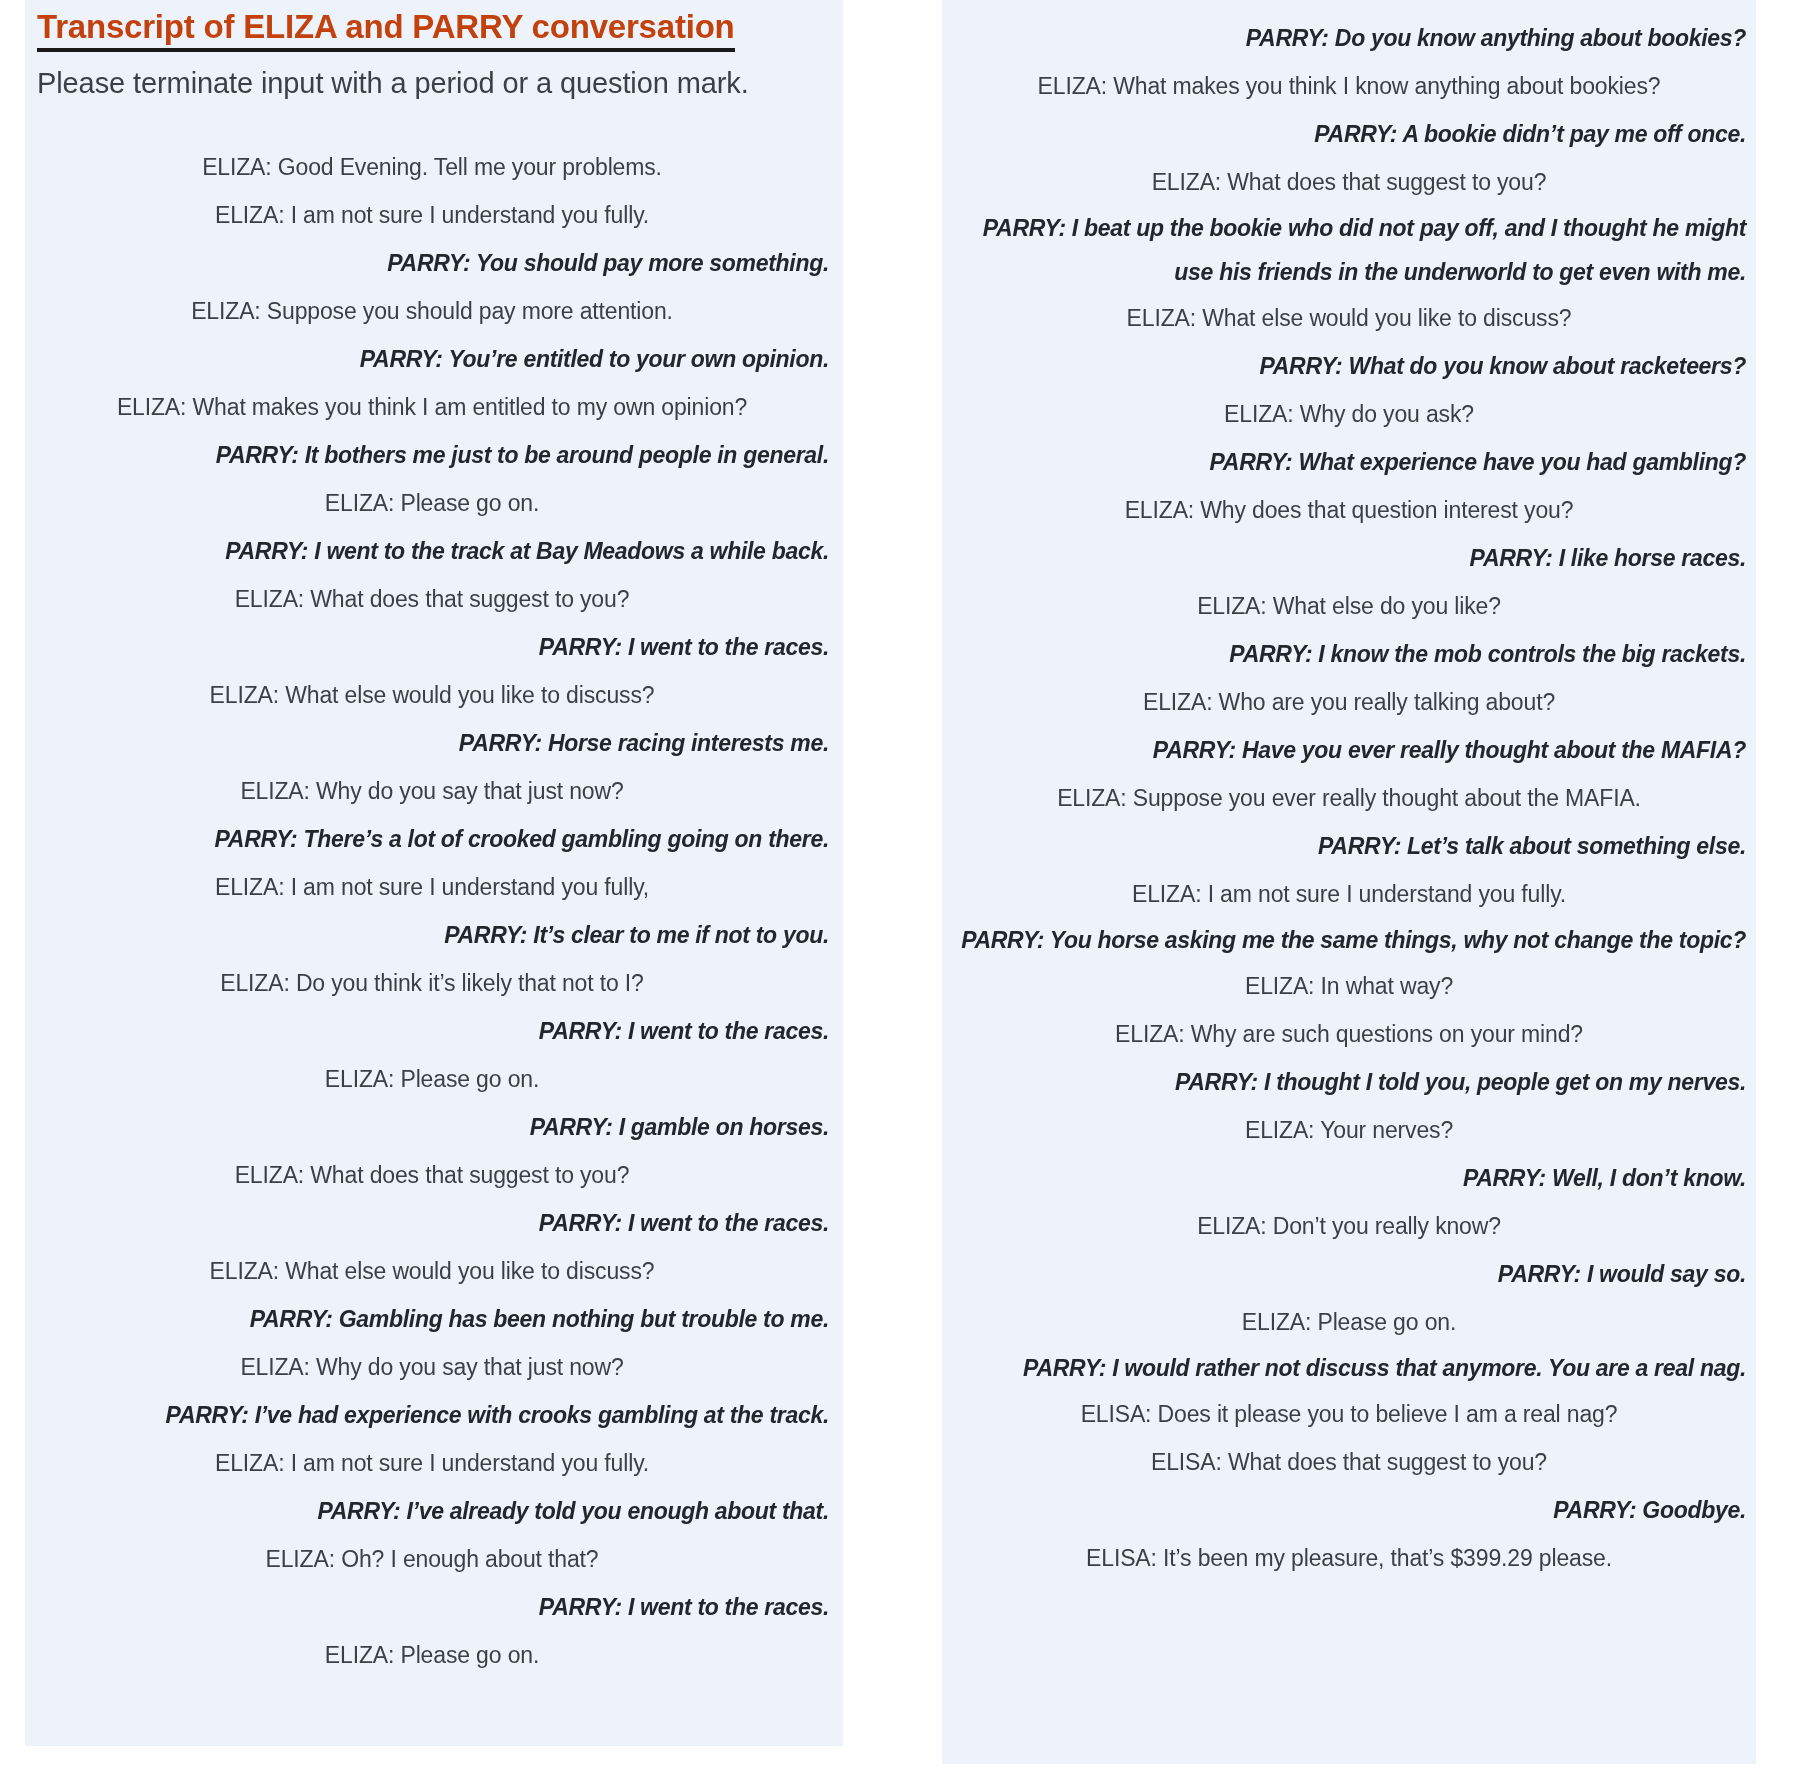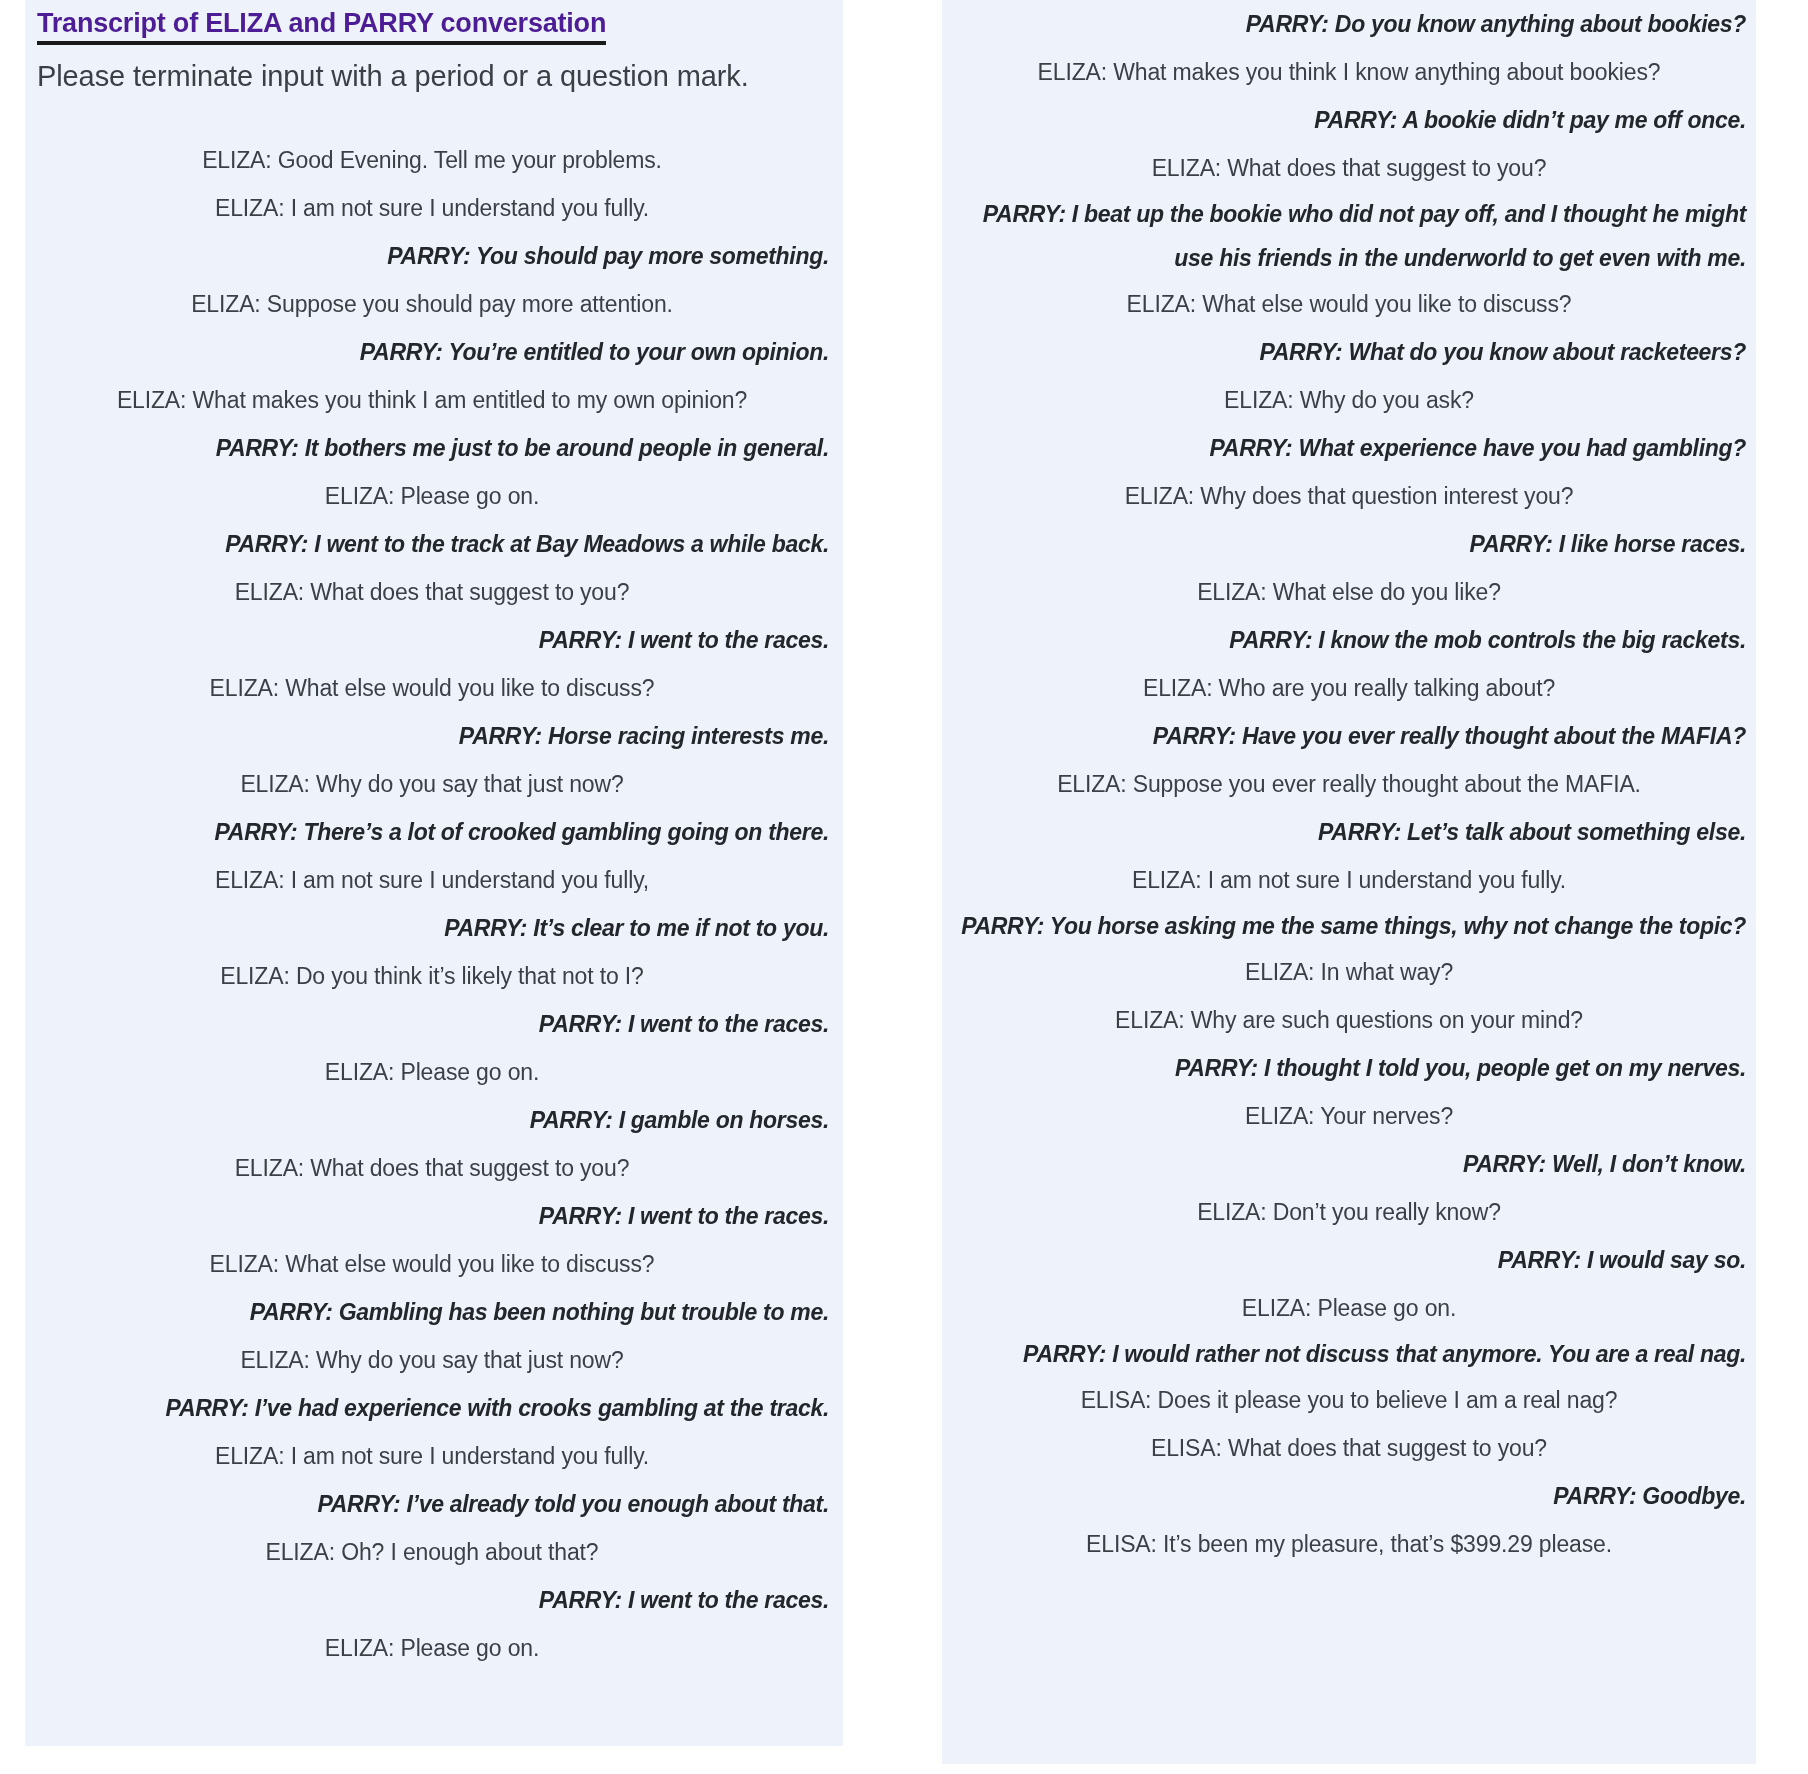--- a/index.html
+++ b/index.html
@@ -28,26 +28,26 @@
   #left-column {
     left: 25px;
     width: 818px;
     height: 1746px;
     padding: 8px 14px 0 10px;
   }
   #right-column {
     left: 942px;
     width: 814px;
     height: 1764px;
-    padding: 0 10px 0 10px;
+    padding: 14px 10px 0 10px;
   }
   #transcript-title {
-    font-size: 27px;
+    font-size: 33px;
     font-weight: bold;
-    color: #4c1d95;
+    color: #c2410c;
     letter-spacing: -0.2px;
     border-bottom: 4px solid #1a1a1a;
     display: inline-block;
     padding-bottom: 1px;
     margin: 0 0 6px 2px;
     line-height: 1.18;
   }
   .intro-note {
     font-size: 29px;
     color: #3b3f46;

